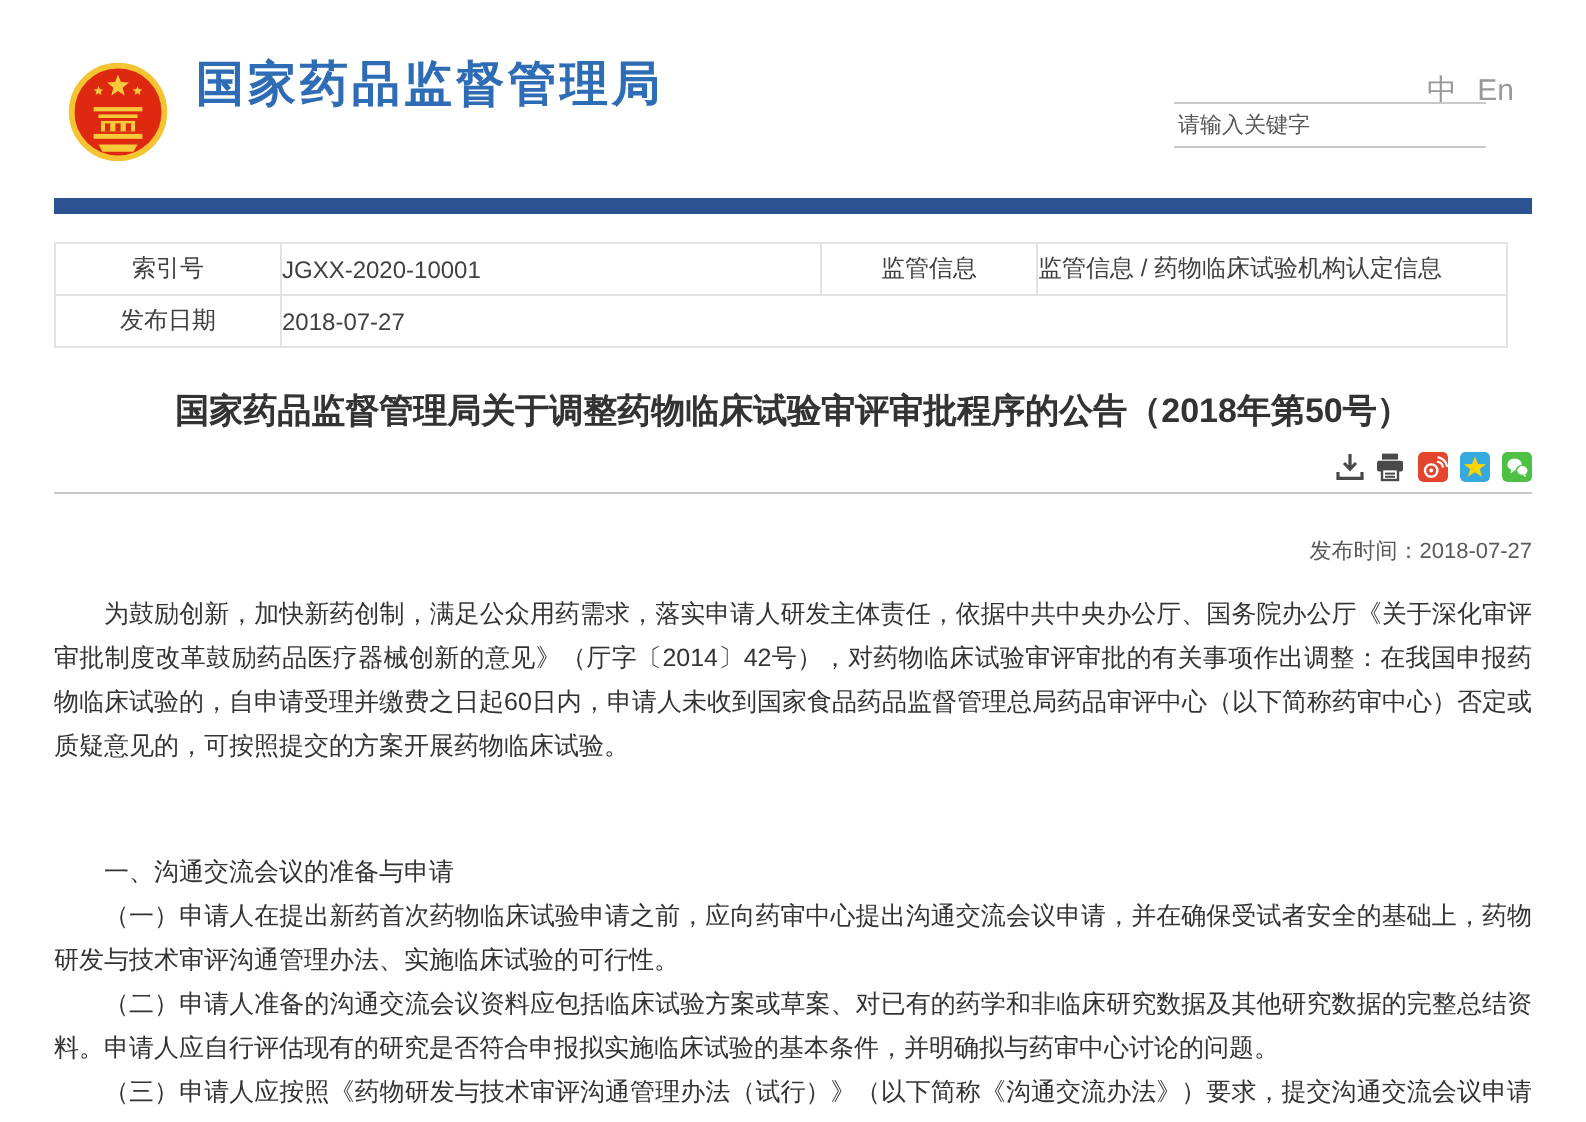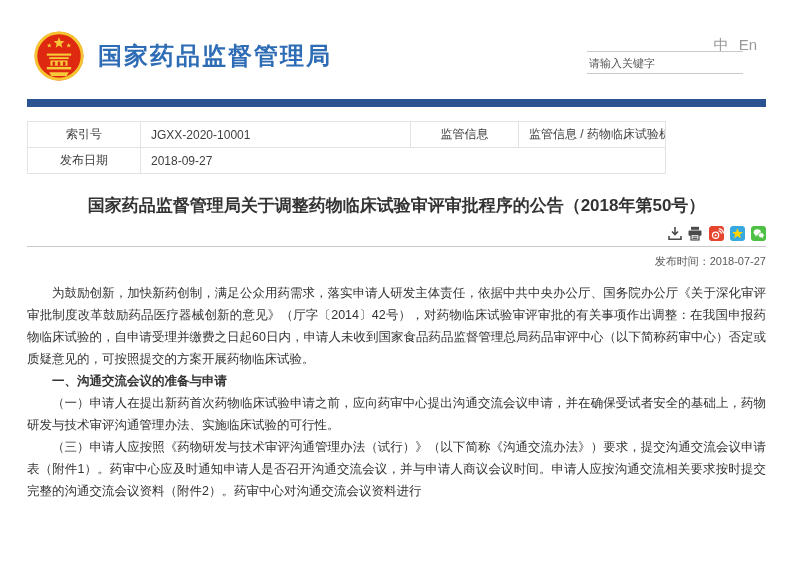--- a/index.html
+++ b/index.html
@@ -2,59 +2,59 @@
 <html lang="zh"><head>
 <meta charset="utf-8">
 <style>
   * { margin:0; padding:0; box-sizing:border-box; }
   html,body { background:#fff; }
   body { font-family:"Liberation Sans","DejaVu Sans",sans-serif; }
   .page { position:relative; width:793px; height:561px; background:#fff; overflow:hidden; margin:0 auto; }
 
   
   .header { position:relative; height:99px; }
-  .brand { position:absolute; left:33px; top:30px; display:flex; align-items:center; }
+  .brand { position:absolute; left:33px; top:30px; display:flex; }
   .emblem { width:52px; height:52px; flex:0 0 auto; }
   .brand-text { margin-left:13px; }
   .brand-zh { font-size:24px; font-weight:bold; color:#2e6cb5; letter-spacing:2px; line-height:1.1; }
   .brand-en { font-size:10.5px; color:#4d86c6; margin-top:4px; letter-spacing:0.2px; }
   .lang-switch { position:absolute; top:36px; right:36px; font-size:15px; color:#999; }
   .lang-switch span { cursor:pointer; margin-left:6px; }
   .search-box { position:absolute; top:51px; right:50px; width:156px; height:23px;
                 border-top:1px solid #c9c9c9; border-bottom:1px solid #c9c9c9; }
   .search-box input { width:100%; height:100%; border:none; outline:none; font-size:11px;
                       color:#555; padding:0 2px; font-family:Liberation Sans, sans-serif; background:transparent; }
   .search-box input::placeholder { color:#555; opacity:1; }
 
   
   .blue-bar { margin:0 27px; height:8px; background:#2b5291; }
 
   
-  .meta-table { width:639px; margin:14px 27px 0; border-collapse:collapse; table-layout:fixed; }
+  .meta-table { width:727px; margin:14px 27px 0; border-collapse:collapse; table-layout:fixed; }
   .meta-table td { border:1px solid #e3e3e3; height:26px; font-size:12px; color:#404040;
-                   padding:2px 10px; vertical-align:middle; background:#fff;
+                   padding:2px 0; vertical-align:middle; background:#fff;
                    white-space:nowrap; overflow:hidden; }
   .meta-table td.lbl { text-align:center; padding:2px 4px; }
 
   
   .article-title { margin:20px 40px 0; text-align:center; font-size:17px; font-weight:bold;
                    color:#333; line-height:1.4; }
   .share-row { display:flex; justify-content:flex-end; align-items:center; gap:4px;
                margin:8px 27px 0; height:16px; }
   .tool-icon { width:16px; height:15px; cursor:pointer; display:block; }
   .social { width:15px; height:15px; border-radius:2.5px; cursor:pointer; margin-left:2px; display:block; }
   .social:first-of-type { margin-left:8px; }
   .divider { margin:4px 27px 0; border-bottom:1px solid #c9c9c9; }
-  .pub-date { margin:7px 27px 0; text-align:right; font-size:11px; color:#595959; }
+  .pub-date { margin:21px 27px 0; text-align:right; font-size:11px; color:#595959; }
 
   
   .article-body { margin:13px 27px 0; font-size:12.5px; color:#333; line-height:22px;
                   text-align:justify; }
   .article-body p { text-indent:2em; }
-  .article-body p.bold { font-weight:bold; }
+  .article-body p.bold { font-weight:normal;margin-top:41px; }
 </style>
 </head>
 <body>
 
 <div class="page">
 
   <div class="header">
     <div class="brand">
       <svg class="emblem" viewBox="0 0 64 64">
         <circle cx="32" cy="32" r="30" fill="#de2910"></circle>
@@ -97,21 +97,21 @@
       </colgroup>
     <tbody>
         <tr>
       <td class="lbl">索引号</td>
       <td>JGXX-2020-10001</td>
       <td class="lbl">监管信息</td>
       <td>监管信息 / 药物临床试验机构认定信息</td>
     </tr>
     <tr>
       <td class="lbl">发布日期</td>
-      <td colspan="3">2018-09-27</td>
+      <td colspan="3">2018-07-27</td>
     </tr>
   </tbody>
     </table>
 
   <h1 class="article-title">国家药品监督管理局关于调整药物临床试验审评审批程序的公告（2018年第50号）</h1>
 
   <div class="share-row">
     <svg class="tool-icon" viewBox="0 0 16 15">
       <path d="M8 1 v7.2 M5 5.5 L8 8.6 L11 5.5" stroke="#4a4a4a" stroke-width="1.6" fill="none"></path>
       <path d="M2 10 v3.2 h12 V10" stroke="#4a4a4a" stroke-width="1.6" fill="none"></path>
@@ -144,16 +144,17 @@
   </div>
 
   <div class="divider"></div>
 
   <div class="pub-date">发布时间：2018-07-27</div>
 
   <div class="article-body">
     <p>为鼓励创新，加快新药创制，满足公众用药需求，落实申请人研发主体责任，依据中共中央办公厅、国务院办公厅《关于深化审评审批制度改革鼓励药品医疗器械创新的意见》（厅字〔2014〕42号），对药物临床试验审评审批的有关事项作出调整：在我国申报药物临床试验的，自申请受理并缴费之日起60日内，申请人未收到国家食品药品监督管理总局药品审评中心（以下简称药审中心）否定或质疑意见的，可按照提交的方案开展药物临床试验。</p>
     <p class="bold">一、沟通交流会议的准备与申请</p>
     <p>（一）申请人在提出新药首次药物临床试验申请之前，应向药审中心提出沟通交流会议申请，并在确保受试者安全的基础上，药物研发与技术审评沟通管理办法、实施临床试验的可行性。</p>
+    <p>（二）申请人准备的沟通交流会议资料应包括临床试验方案或草案、对已有的药学和非临床研究数据及其他研究数据的完整总结资料。申请人应自行评估现有的研究是否符合申报拟实施临床试验的基本条件，并明确拟与药审中心讨论的问题。</p>
     <p>（三）申请人应按照《药物研发与技术审评沟通管理办法（试行）》（以下简称《沟通交流办法》）要求，提交沟通交流会议申请表（附件1）。药审中心应及时通知申请人是否召开沟通交流会议，并与申请人商议会议时间。申请人应按沟通交流相关要求按时提交完整的沟通交流会议资料（附件2）。药审中心对沟通交流会议资料进行</p>
   </div>
 
 </div>
 
 </body></html>

